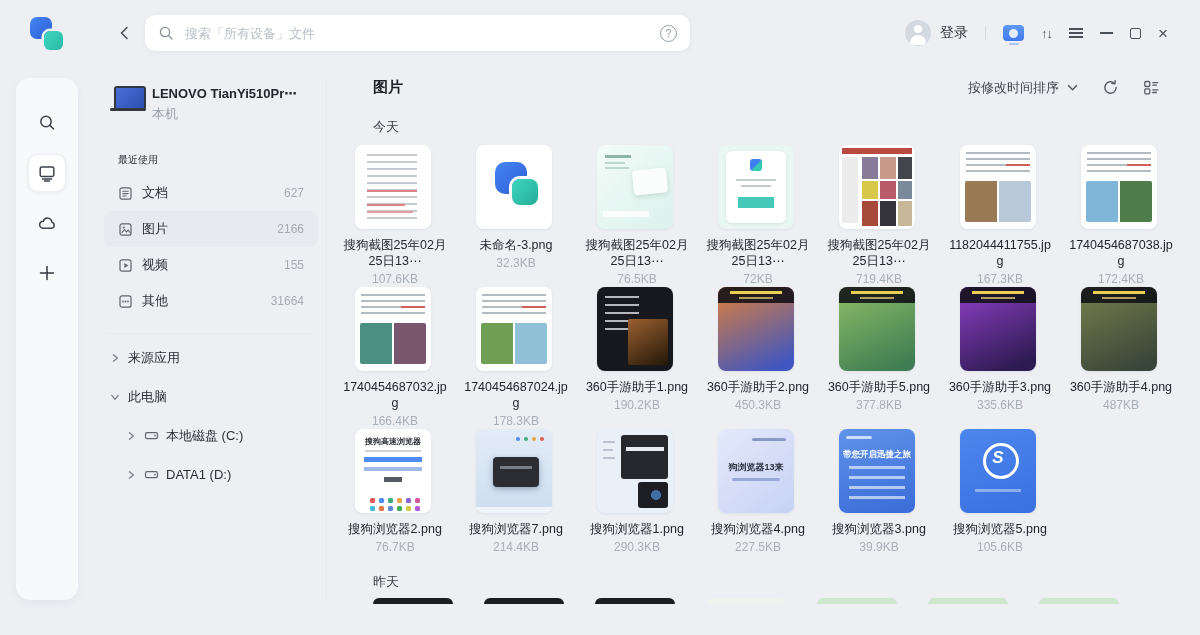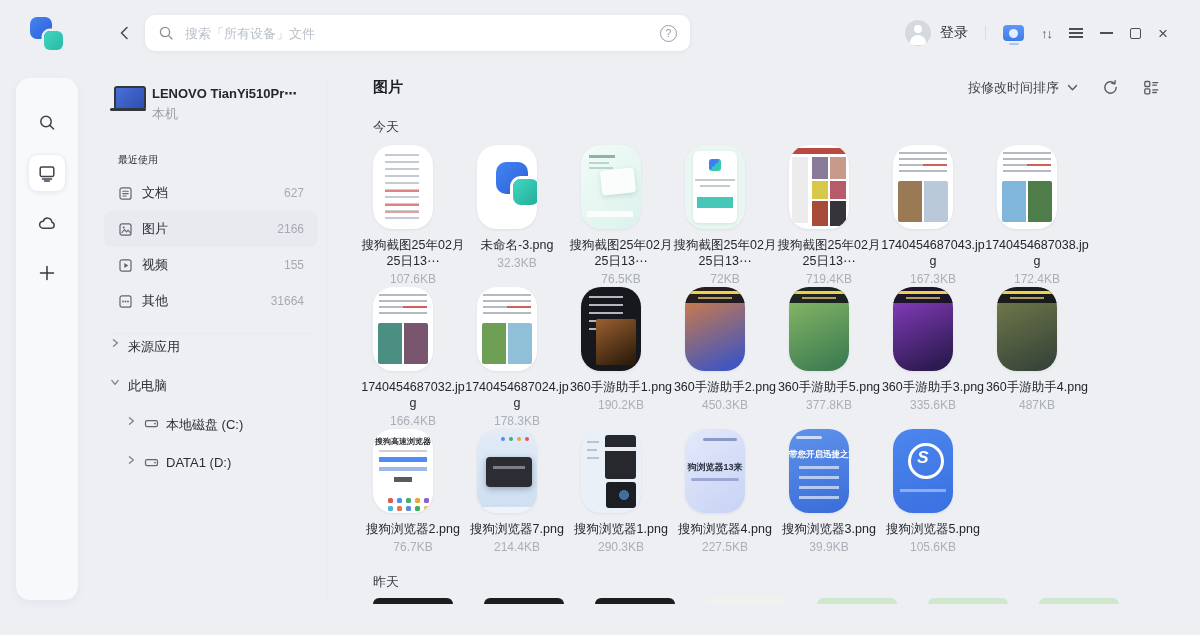--- a/index.html
+++ b/index.html
@@ -60,38 +60,38 @@
   .laptop::after{content:"";position:absolute;left:0;bottom:2px;width:36px;height:3.5px;border-radius:1.5px;background:#32373e}
   .dname{font-size:13px;font-weight:bold;color:#23272c;white-space:nowrap}
   .dsub{font-size:13px;color:#9aa0a8;margin-top:4px}
   .recent{margin:30px 0 8px 22px;font-size:10px;font-weight:500;color:#2b2f35}
   .cat-row{height:36px;margin:0 8px;border-radius:8px;display:flex;align-items:center;padding:0 14px;cursor:pointer}
   .cat-row.sel{background:#e8eaef}
   .cicon{width:15px;height:15px;display:flex;margin-right:9px}
   .clabel{flex:1;font-size:13px;color:#2b2f35}
   .ccount{font-size:12px;color:#a5abb3}
   .pdiv{height:1px;background:#e8eaee;margin:14px 12px 4px 12px}
-  .trow{display:flex;height:39px;padding-left:14px;cursor:pointer}
+  .trow{display:flex;align-items:center;height:39px;padding-left:14px;cursor:pointer}
   .trow .tchev{width:10px;height:10px;display:flex;margin-right:8px}
   .trow .dicon{width:15px;height:15px;display:flex;margin-right:7px}
   .trow .tlabel{font-size:13px;color:#2b2f35}
   .trow.child{padding-left:30px}
   .vdiv{position:absolute;left:326px;top:78px;height:522px;width:1px;background:#e7e9ed}
   
   .main{position:absolute;left:327px;top:66px;right:0;bottom:0;overflow:hidden}
   .mhead{position:absolute;left:46px;right:40px;top:12px;display:flex;align-items:center}
   .mtitle{font-size:15px;font-weight:bold;color:#1d2126}
   .msp{flex:1}
   .sort{display:flex;align-items:center;gap:8px;font-size:13px;color:#3f444b;cursor:pointer}
   .ibtn{margin-left:24px;display:flex;align-items:center;cursor:pointer}
   .seclabel{position:absolute;left:46px;font-size:13px;color:#3c4147}
-  .grid{position:absolute;left:46px;top:79px;display:grid;grid-template-columns:repeat(7,80px);
-    column-gap:24px;grid-auto-rows:142px}
+  .grid{position:absolute;left:28px;top:79px;display:grid;grid-template-columns:repeat(7,80px);
+    column-gap:41px;grid-auto-rows:142px}
   .cell{width:80px;cursor:pointer}
-  .thumb{width:60px;height:84px;border-radius:20px;overflow:hidden;position:relative;
+  .thumb{width:76px;height:84px;border-radius:8px;overflow:hidden;position:relative;
     box-shadow:0 1px 3px rgba(30,40,70,.07);background:#fff}
   .fname{width:106px;margin:8px 0 0 -13px;font-size:12.5px;line-height:16px;color:#23272d;text-align:center;
     word-break:break-all;max-height:32px;overflow:hidden}
   .fsize{width:106px;margin:3px 0 0 -13px;font-size:12px;color:#a9afb7;text-align:center}
   .stubs{position:absolute;left:46px;top:532px;display:grid;grid-template-columns:repeat(7,80px);column-gap:31px}
   .stub{height:6px;border-radius:8px 8px 0 0;cursor:pointer}
   
   .thumb::before,.thumb::after{content:"";position:absolute}
   .thumb:not(.t-textpage):not(.t-applogo)::before{content:""}
   .t-textpage::before{left:12px;right:14px;top:9px;bottom:9px;background:
@@ -398,21 +398,21 @@
         <div class="fname">搜狗截图25年02月25日13⋯</div>
         <div class="fsize">72KB</div>
       </div>
       <div class="cell">
         <div class="thumb t-photowall" style=""></div>
         <div class="fname">搜狗截图25年02月25日13⋯</div>
         <div class="fsize">719.4KB</div>
       </div>
       <div class="cell">
         <div class="thumb t-newsphotos" style="--pa:#9a7a54;--pb:#b9c9d9;"></div>
-        <div class="fname">1740454687043.jpg</div>
+        <div class="fname">1182044411755.jpg</div>
         <div class="fsize">167.3KB</div>
       </div>
       <div class="cell">
         <div class="thumb t-newsphotos" style="--pa:#7fb6d9;--pb:#4e7d4a;"></div>
         <div class="fname">1740454687038.jpg</div>
         <div class="fsize">172.4KB</div>
       </div>
       <div class="cell">
         <div class="thumb t-newsphotos" style="--pa:#4b8f82;--pb:#77566e;"></div>
         <div class="fname">1740454687032.jpg</div>

